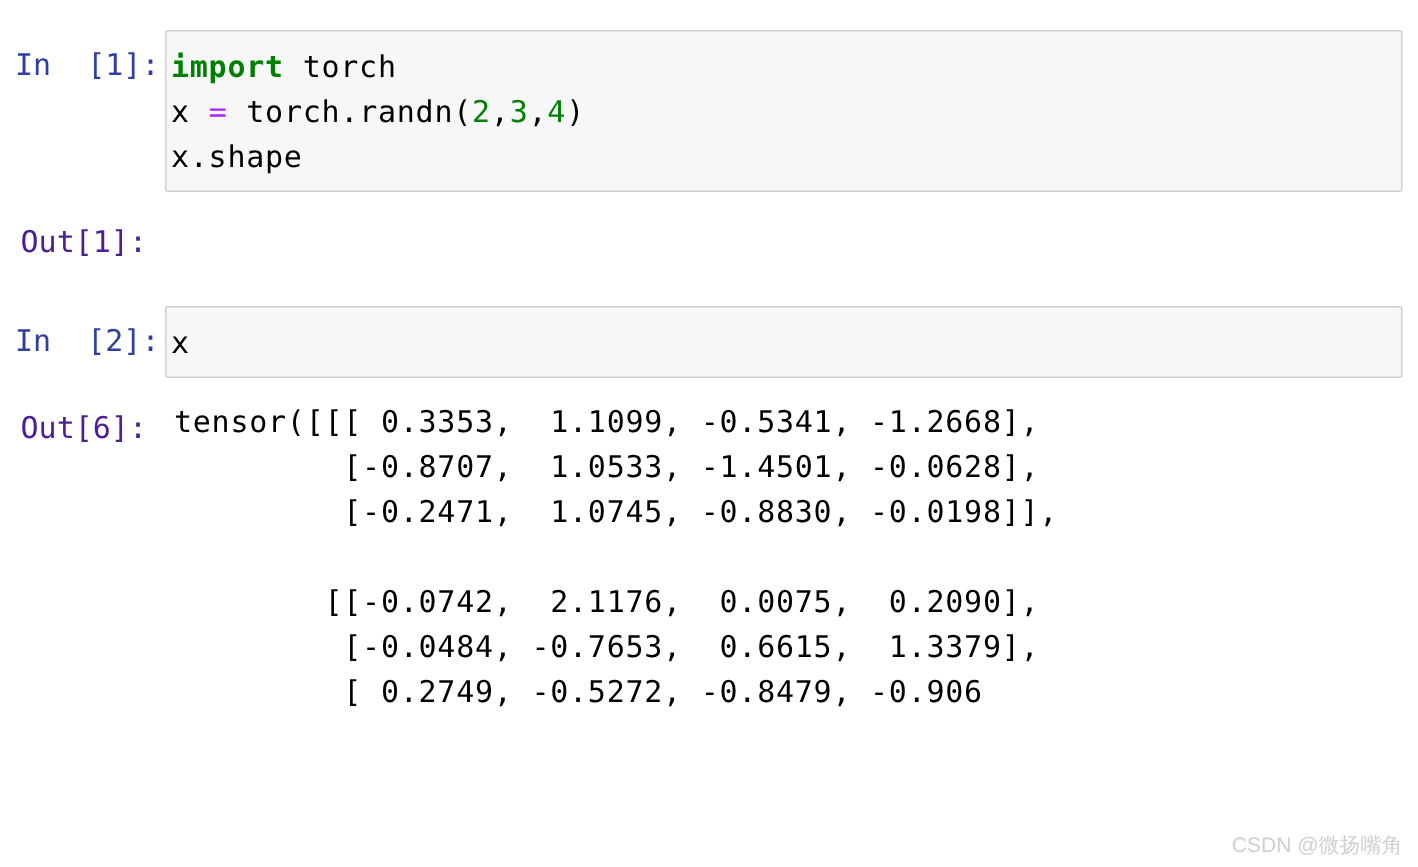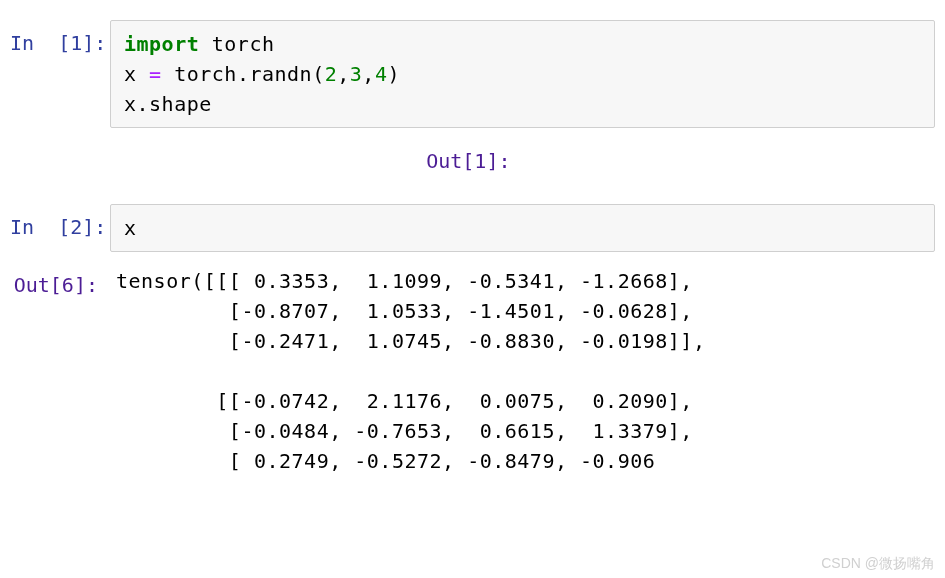--- a/index.html
+++ b/index.html
@@ -1,15 +1,15 @@
 <!DOCTYPE html>
 <html><head>
   <meta charset="utf-8">
   <style>
-    * { margin: 0; padding: 0; box-sizing: border-box; justify-content: center; }
+    * { margin: 0; padding: 0; box-sizing: border-box; }
     body {
       font-family: "Consolas", "Monaco", monospace;
       font-size: 20px;
       background: #ffffff;
       color: #000000;
       padding: 20px 10px;
       width: 945px;
       line-height: 1.5;
     }
     .cell-row {
@@ -26,21 +26,21 @@
     }
     .prompt-in { color: #303F9F; }
     .prompt-out { color: #4c1d95; }
     .content-col {
       flex: 1;
     }
     .input-box {
       border: 1px solid #cfcfcf;
       background: #f7f7f7;
       border-radius: 2px;
-      padding: 8px 13px;
+      padding: 8px 3px;
       font-family: "Consolas", "Monaco", monospace;
       white-space: pre;
       letter-spacing: 0.5px;
     }
     .output-box {
       padding: 4px 6px;
       font-family: "Consolas", "Monaco", monospace;
       white-space: pre;
       letter-spacing: 0.5px;
     }

